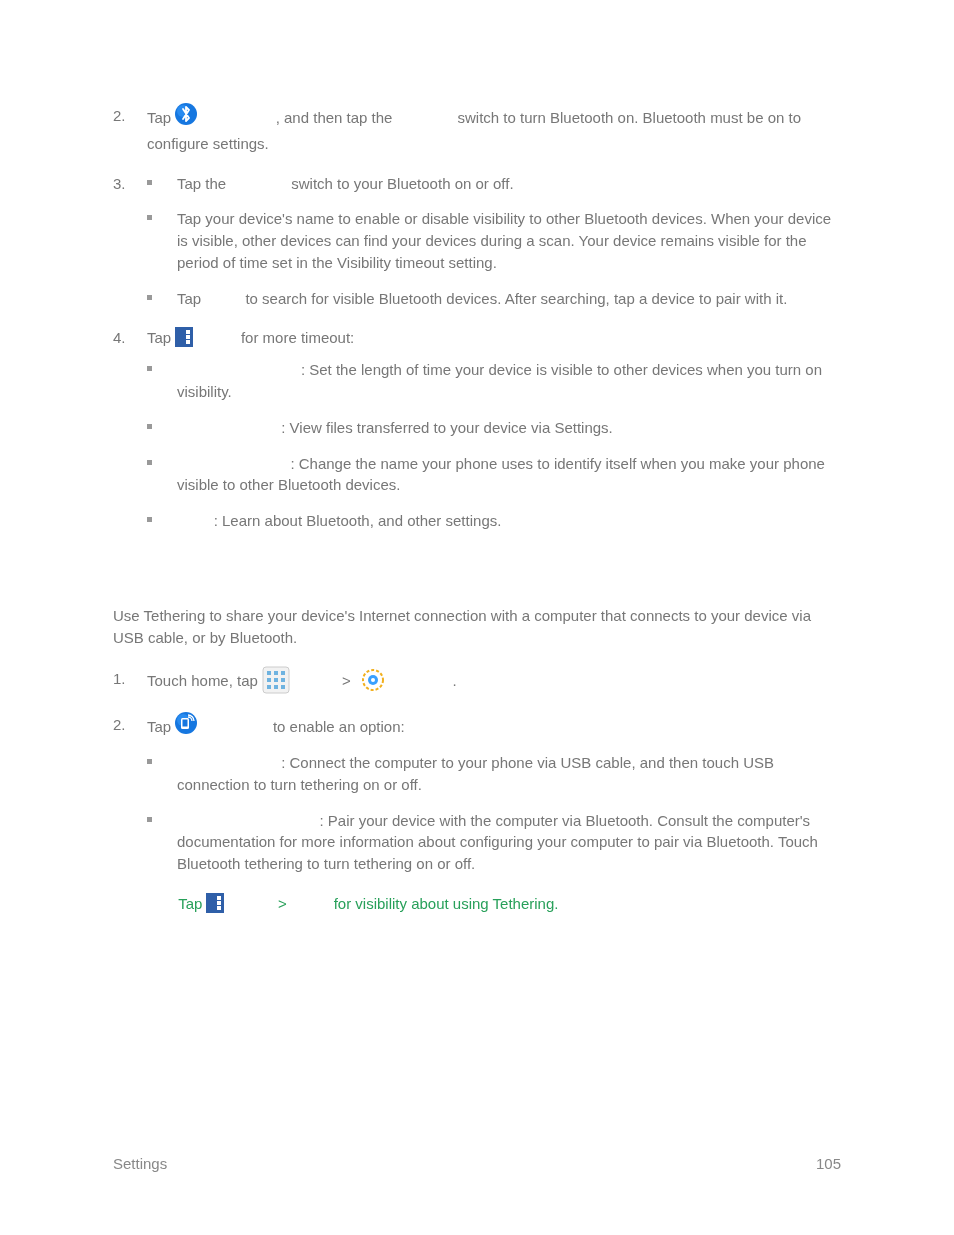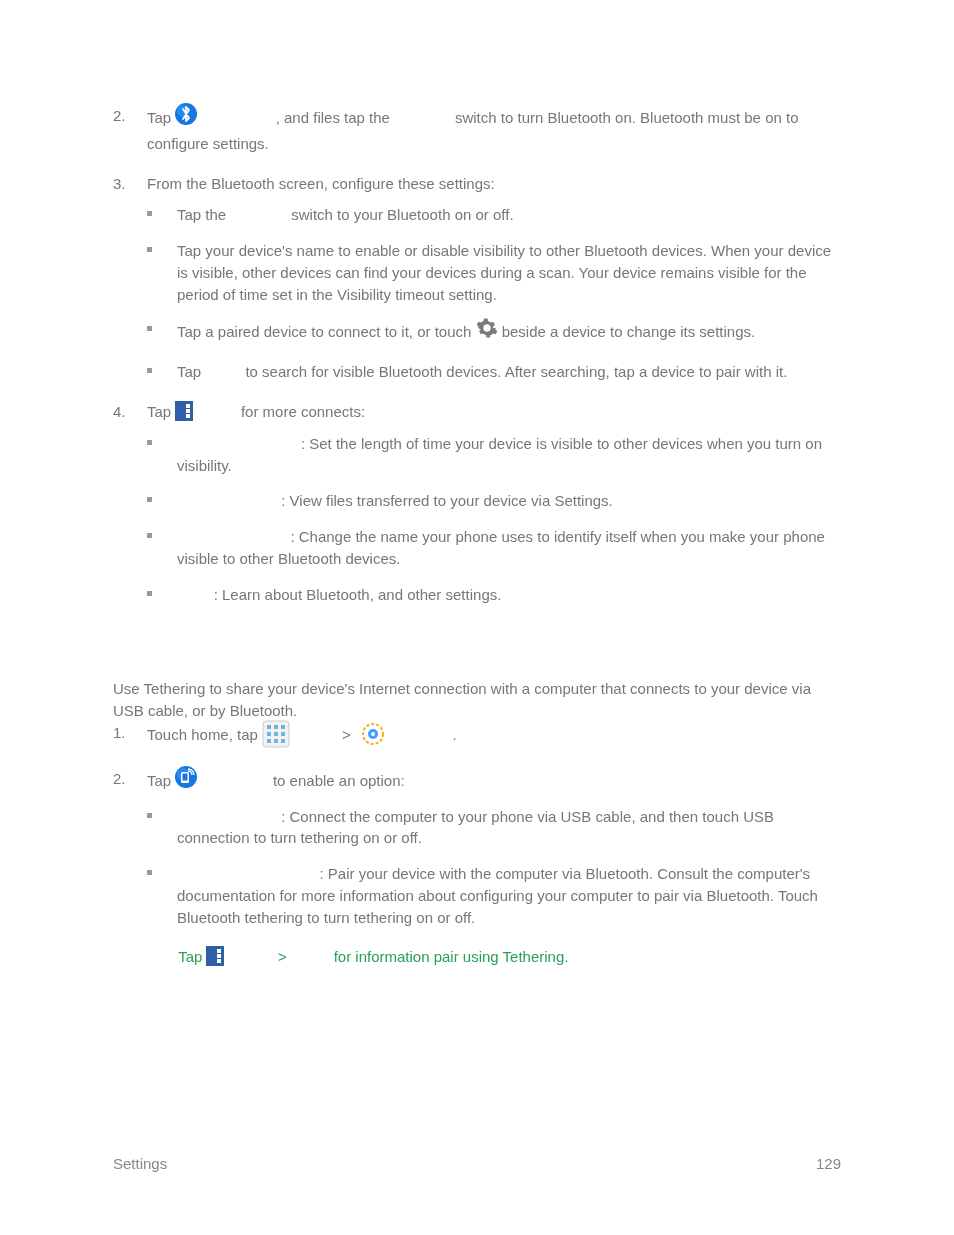--- a/index.html
+++ b/index.html
@@ -67,20 +67,21 @@
     justify-content: space-between;
     font-size: 15px;
     color: #888;
   }
   .heading {
     font-size: 20px;
     color: #fff;
     margin: 30px 0 14px 0;
   }
   .para {
+    margin-bottom: 20px;
   }
 
   
   .ic {
     display: inline-block;
     vertical-align: middle;
     position: relative;
   }
   .ic-menu {
     width: 18px; height: 20px;
@@ -114,64 +115,54 @@
     <span class="li-body">
       <span>Tap </span>
       <span class="ic icon-wrap">
         <svg width="22" height="22" viewBox="0 0 22 22">
           <circle cx="11" cy="11" r="11" fill="#1677e0"></circle>
           <circle cx="8" cy="8" r="6" fill="#3aa0ff" opacity="0.5"></circle>
           <path d="M8 6 L14 15 L11 18 L11 4 L14 7 L8 16" fill="none" stroke="#fff" stroke-width="1.8" stroke-linejoin="round" stroke-linecap="round"></path>
         </svg>
       </span>
       <span class="bold invis">Bluetooth</span>
-      <span>, and files tap the </span>
+      <span>, and then tap the </span>
       <span class="bold invis">ON/OFF</span>
       <span> switch to turn Bluetooth on. Bluetooth must be on to configure settings.</span>
     </span>
   </li>
 
   <li>
     <span class="num-label">3.</span>
     <span class="li-body">
-      <span>From the Bluetooth screen, configure these settings:</span>
       <ul class="sq">
         <li>
           <span>Tap the </span>
           <span class="bold invis">ON/OFF</span>
           <span> switch to your Bluetooth on or off.</span>
         </li>
         <li>
           <span>Tap your device's name to enable or disable visibility to other Bluetooth devices. When your device is visible, other devices can find your devices during a scan. Your device remains visible for the period of time set in the Visibility timeout setting.</span>
         </li>
         <li>
-          <span>Tap a paired device to connect to it, or touch </span>
-          <span class="ic icon-wrap">
-            <svg width="22" height="22" viewBox="0 0 24 24">
-              <path fill="#7a7a7a" d="M12 8a4 4 0 100 8 4 4 0 000-8zm9.4 4c0 .6-.05 1.2-.15 1.8l2.1 1.6-2 3.5-2.5-1a8 8 0 01-3.1 1.8l-.4 2.6h-4l-.4-2.6a8 8 0 01-3.1-1.8l-2.5 1-2-3.5 2.1-1.6A9 9 0 012.6 12c0-.6.05-1.2.15-1.8L.65 8.6l2-3.5 2.5 1a8 8 0 013.1-1.8L8.65 1.7h4l.4 2.6a8 8 0 013.1 1.8l2.5-1 2 3.5-2.1 1.6c.1.6.15 1.2.15 1.8z"></path>
-            </svg>
-          </span>
-          <span> beside a device to change its settings.</span>
-        </li>
-        <li>
           <span>Tap </span>
           <span class="bold invis">Scan</span>
           <span> to search for visible Bluetooth devices. After searching, tap a device to pair with it.</span>
         </li>
       </ul>
     </span>
   </li>
 
   <li>
     <span class="num-label">4.</span>
     <span class="li-body">
       <span>Tap </span>
       <span class="ic ic-menu icon-wrap"></span>
       <span class="bold invis">Menu</span>
-      <span> for more connects:</span>
+      <span> for more timeout:</span>
       <ul class="sq">
         <li>
           <span class="bold invis">Visibility timeout</span>
           <span>: Set the length of time your device is visible to other devices when you turn on visibility.</span>
         </li>
         <li>
           <span class="bold invis">Received files</span>
           <span>: View files transferred to your device via Settings.</span>
         </li>
         <li>
@@ -256,19 +247,19 @@
   </li>
 </ol>
 
 <div class="tip-line" style="margin-top:18px; padding-left:34px;">
   <span class="tip-label invis" style="color:#fff;">Tip:</span>
   <span>Tap </span>
   <span class="ic ic-menu icon-wrap"></span>
   <span class="bold invis" style="color:#fff;">Menu</span>
   <span style="padding:0 6px;">&gt;</span>
   <span class="bold invis" style="color:#fff;">Help</span>
-  <span> for information pair using Tethering.</span>
+  <span> for visibility about using Tethering.</span>
 </div>
 
 <div class="footer">
   <span>Settings</span>
-  <span>129</span>
+  <span>105</span>
 </div>
 
 </body></html>

